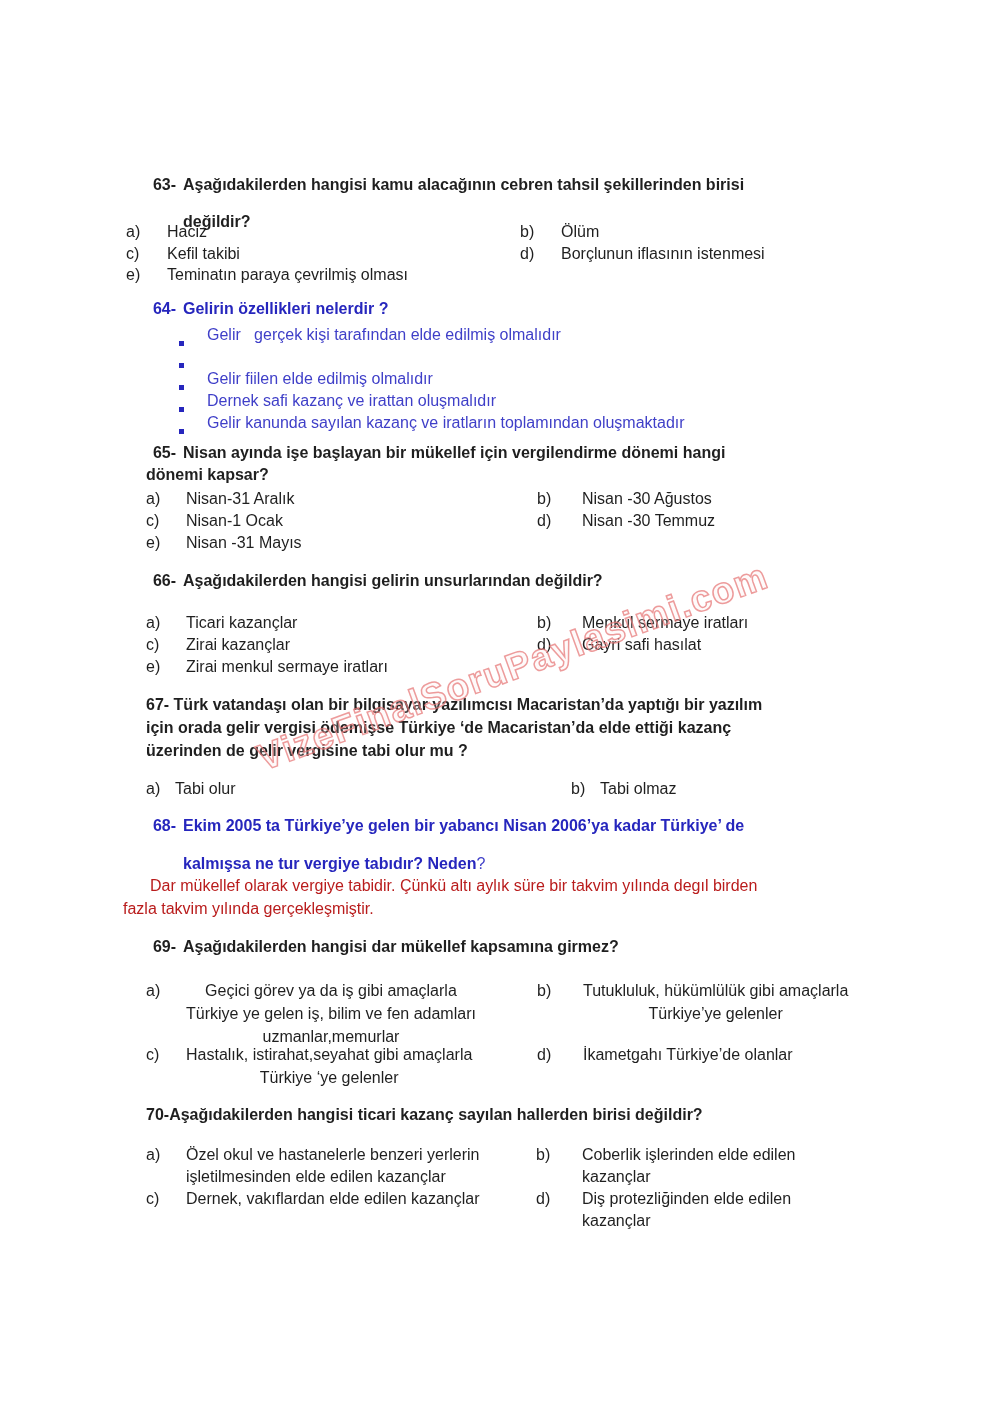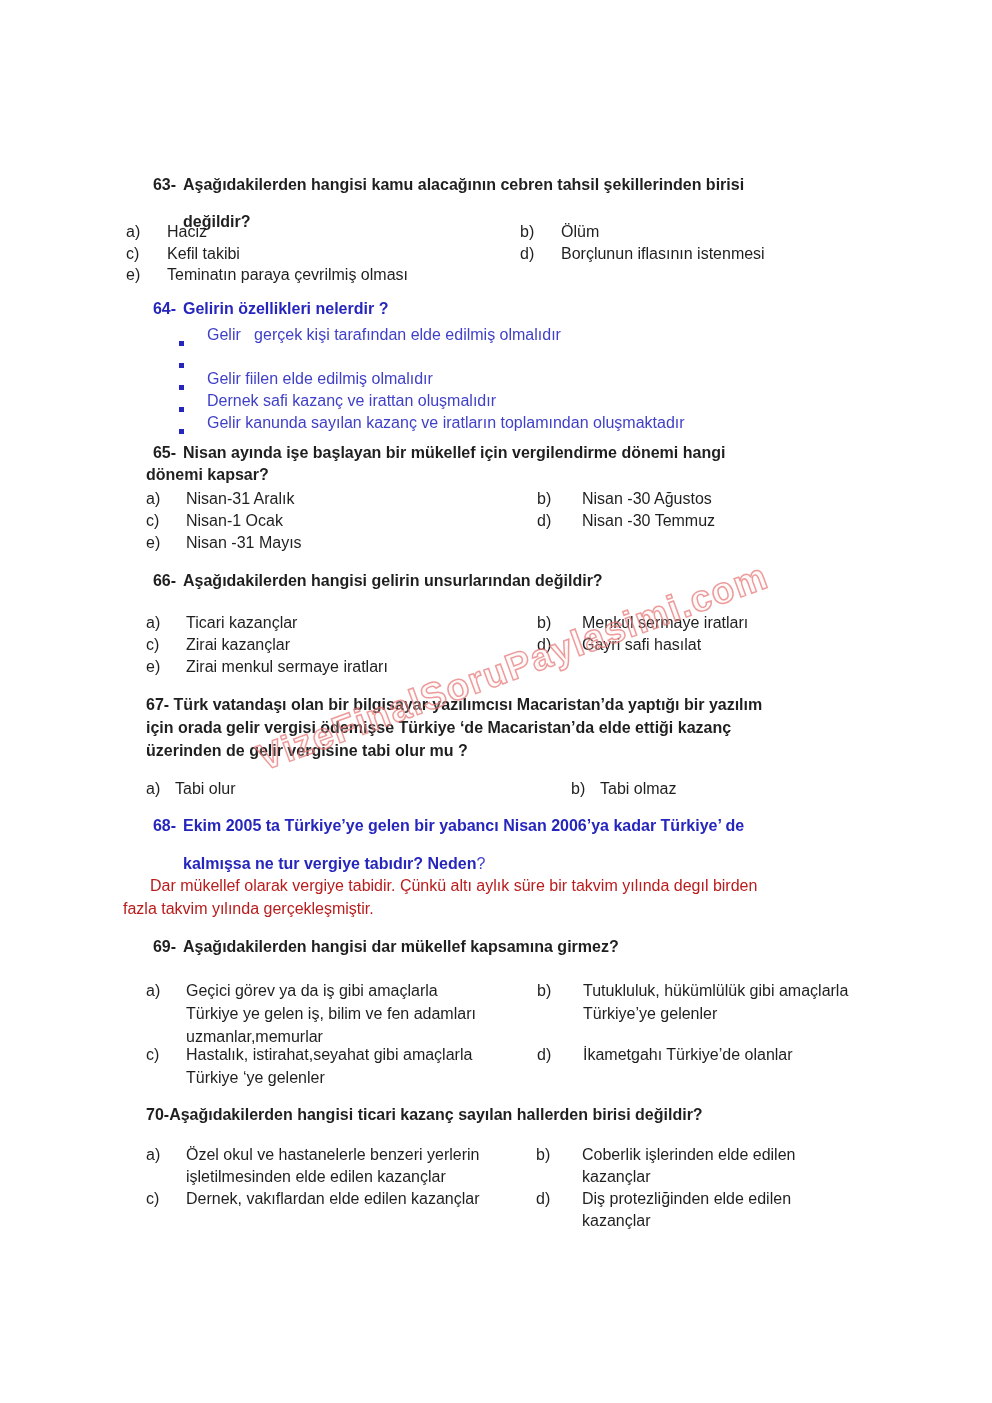--- a/index.html
+++ b/index.html
@@ -17,21 +17,21 @@
   .blue-t{color:#3f3fc8;}
   .num{display:inline-block;width:37px;text-align:center;}
   .ind{padding-left:37px;margin-top:15px;}
   .tail{font-weight:normal;}
   
   .optgrid{left:0;top:0;width:992px;}
   .cell{position:absolute;display:flex;align-items:flex-start;line-height:21.5px;}
   .cell .letter{flex:0 0 auto;white-space:pre;}
   .cell .otext{white-space:pre;}
   .cell .otext .line{line-height:22px;}
-  .lh23 .otext .line{line-height:23px;}
+  .lh23 .otext .line{line-height:23px;text-align:center;}
   .lh23{line-height:23px;}
   
   .bullets{line-height:22px;color:#3f3fc8;}
   .bullet-line{display:flex;align-items:flex-end;height:22px;}
   .sq{flex:0 0 auto;width:5px;height:5px;background:#2626bd;margin:7px 23px 0 1px;}
   
   .answer{left:123px;top:874px;width:740px;line-height:23px;color:#b91c1c;}
   .answer .line:first-child{padding-left:27px;}
   
   .watermark{

